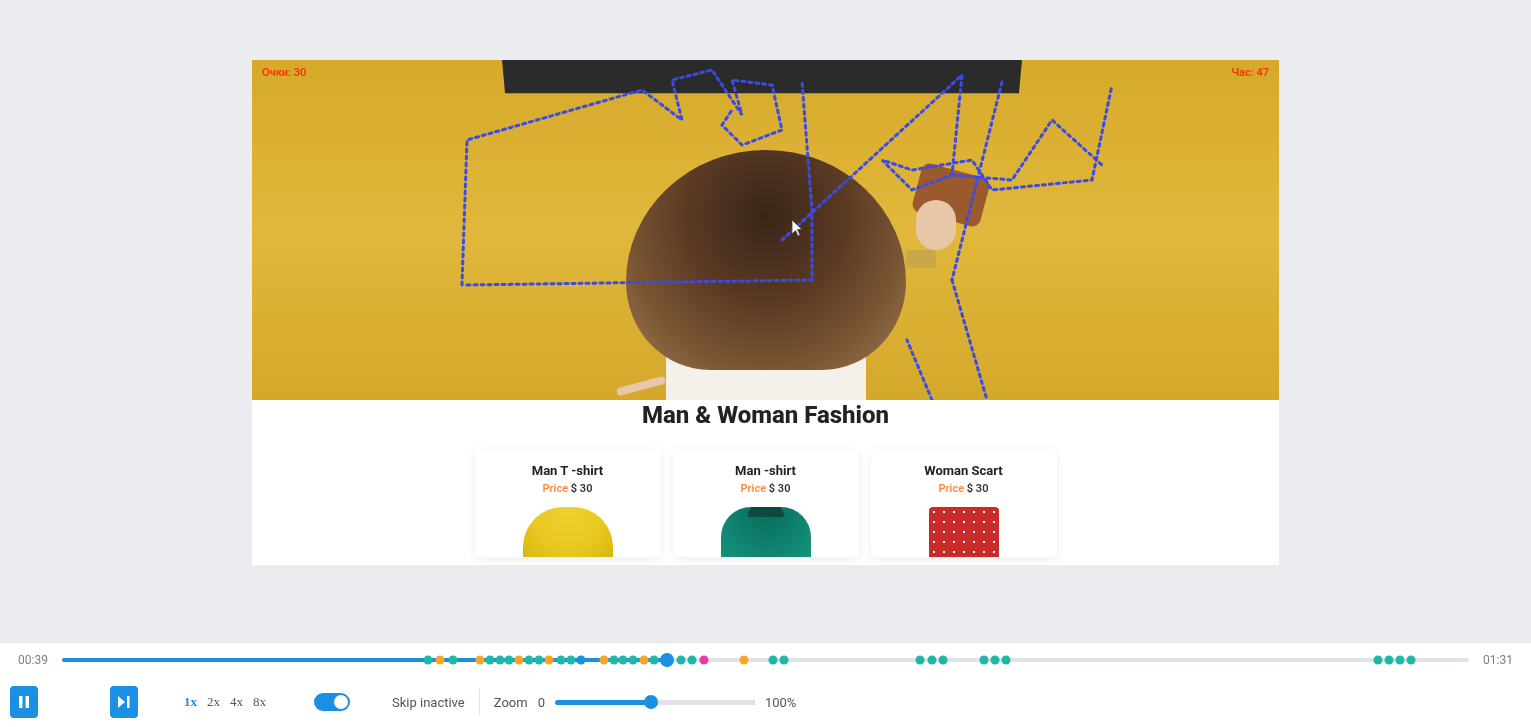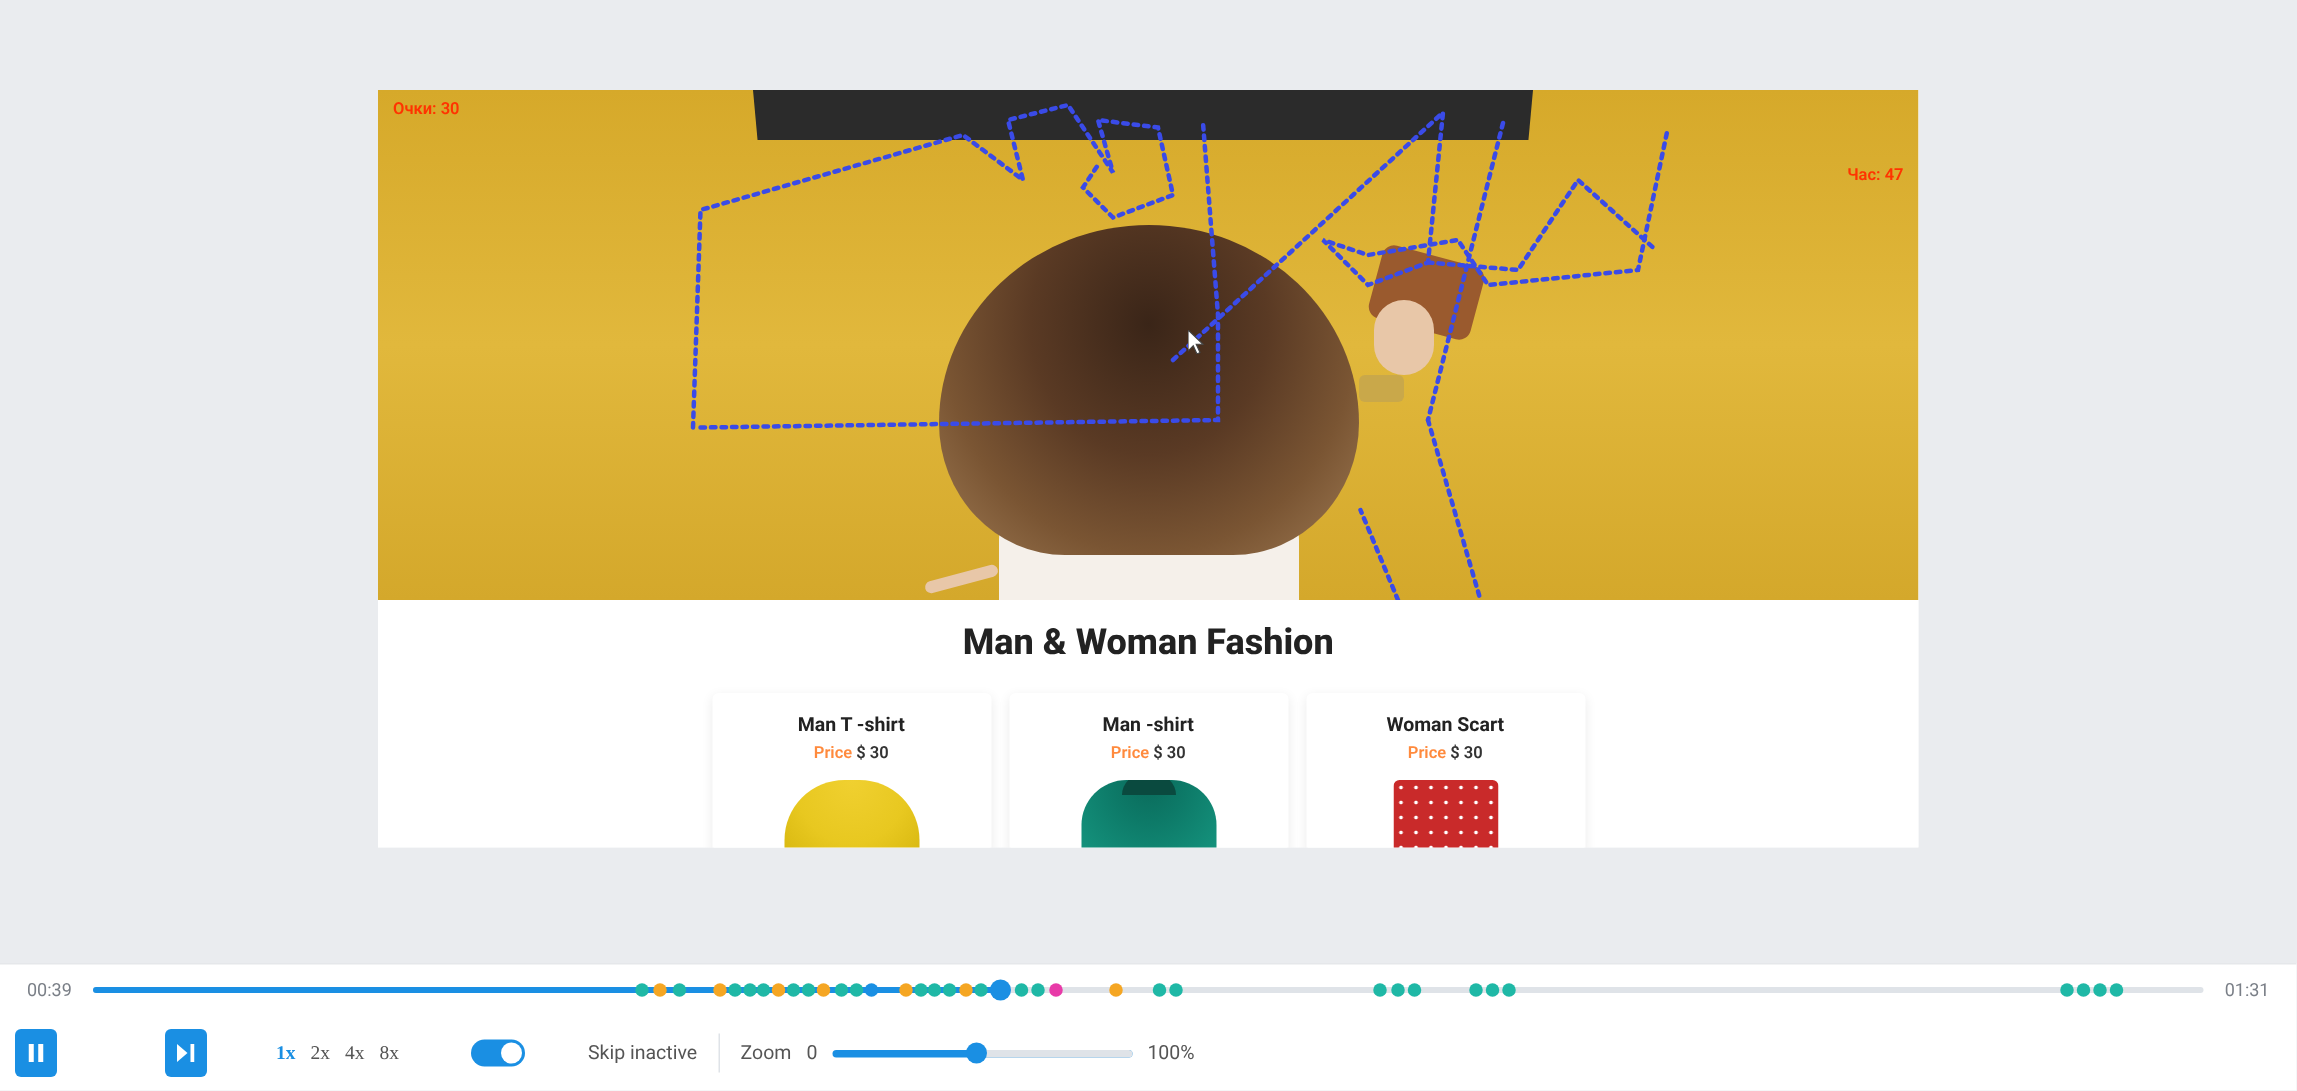--- a/index.html
+++ b/index.html
@@ -50,21 +50,20 @@
   font-size: 11px;
   font-weight: 600;
 }
 .overlay-time {
   position: absolute;
   top: 6px;
   right: 10px;
   color: #ff3300;
   font-size: 11px;
   font-weight: 600;
-  margin-top: 44px;
 }
 
 
 .person {
   position: absolute;
   bottom: 0;
   left: 50%;
   transform: translateX(-50%);
   width: 500px;
   height: 260px;
@@ -155,21 +154,21 @@
   position: absolute;
   top: 160px;
   left: 540px;
   width: 12px;
   height: 16px;
 }
 
 
 .content-section {
   background: #fff;
-  padding: 14px 0 0 0;
+  padding: 1px 0 0 0;
   text-align: center;
   height: 165px;
 }
 .section-title {
   font-size: 24px;
   font-weight: 800;
   color: #222;
   margin-bottom: 20px;
 }
 .product-row {

